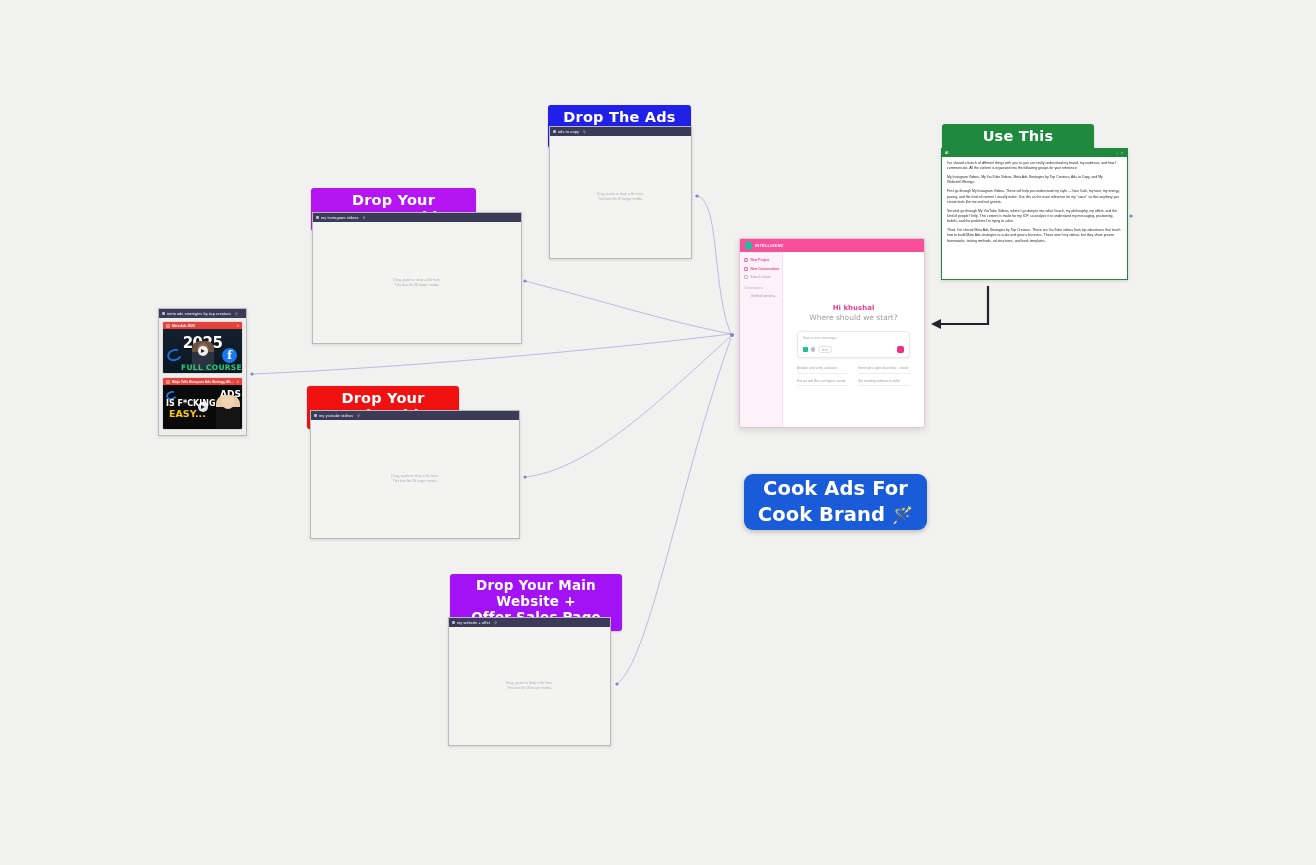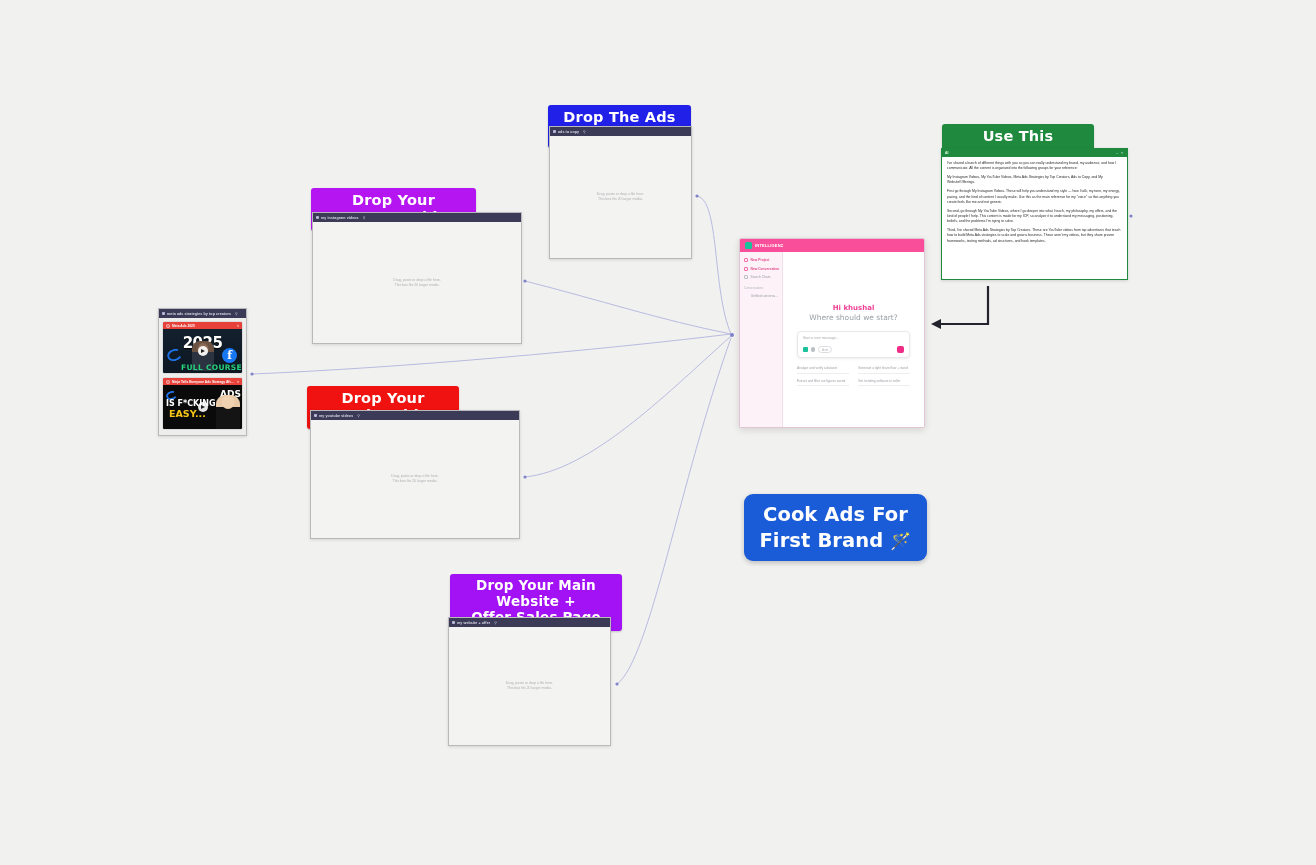--- a/index.html
+++ b/index.html
@@ -28,27 +28,26 @@
     box-shadow: 0 1px 2px rgba(0,0,0,.18);
     font-family: "DejaVu Sans", sans-serif;
   }
   .label-ads      { left: 548px; top: 105px;  width: 143px; font-size: 14.5px; background:#2020e8; }
   .label-insta    { left: 311px; top: 188px;  width: 165px; font-size: 14.5px; background:#b515f0; }
   .label-yt       { left: 307px; top: 386px;  width: 152px; font-size: 14.5px; background:#f01111; }
   .label-web      { left: 450px; top: 574px;  width: 172px; font-size: 13.5px; background:#a312f5; }
   .label-prompt   { left: 942px; top: 124px;  width: 152px; font-size: 14.5px; background:#1f8a3e; }
 
   .badge-cook {
-    position: absolute; left: 744px; top: 474px; width: 183px; height: 67px;
+    position: absolute; left: 744px; top: 474px; width: 183px; height: 56px;
     background: #1a5bd8; color:#fff; border-radius: 9px;
     display:flex; flex-direction:column; align-items:center; justify-content:center;
     font-size: 19.5px; font-weight: 700; line-height: 1.32; letter-spacing:.1px;
     font-family:"DejaVu Sans", sans-serif;
     box-shadow: 0 2px 5px rgba(0,0,0,.22);
-    margin-top: 20px;
   }
   .badge-cook .wand { font-size: 17px; }
 
   
   .win {
     position: absolute;
     background: #f3f3f2;
     border: 1px solid #b9b9bb;
     box-shadow: 0 1px 3px rgba(0,0,0,.12);
     display: flex; flex-direction: column;
@@ -236,21 +235,21 @@
   <div class="label label-ads">Drop The Ads To Copy</div>
   <div class="label label-insta">Drop Your Instagram Videos</div>
   <div class="label label-yt">Drop Your Youtube Videos</div>
   <div class="label label-web">Drop Your Main Website +
 Offer Sales Page</div>
   <div class="label label-prompt">Use This Banger Prompt</div>
 
   <div class="badge-cook">
     <span>Cook Ads For</span>
     <span>
-      <span>First Brand</span>
+      <span>Cook Brand</span>
       <span class="wand">🪄</span>
     </span>
   </div>
 
   <div class="win win-ads">
     <div class="win-bar">
       <span class="dot"></span>
       <span class="ttl">ads to copy</span>
       <span class="pin">⚲</span>
     </div>

